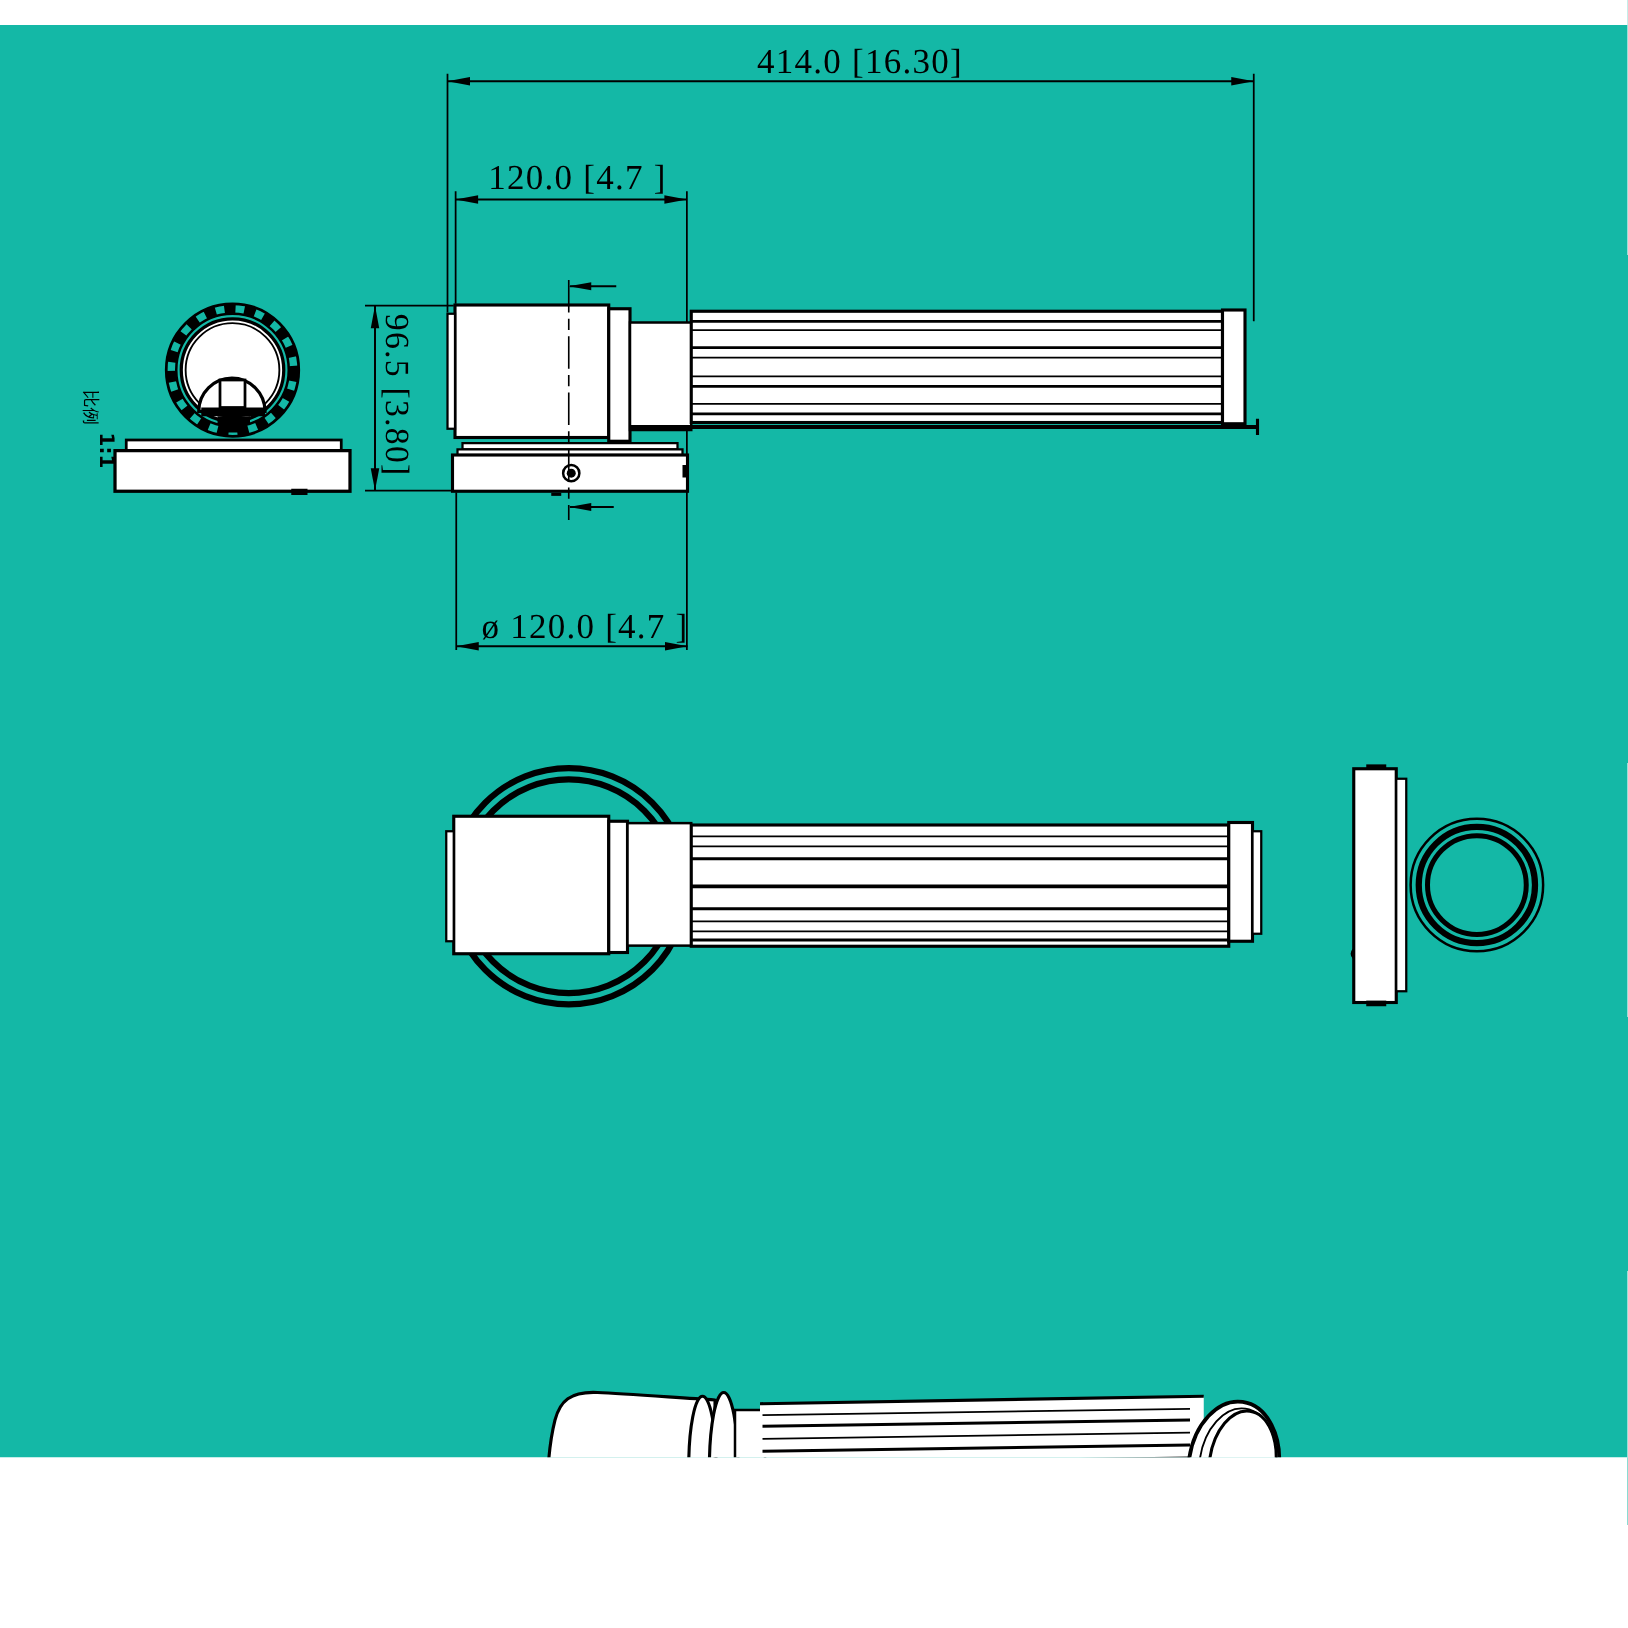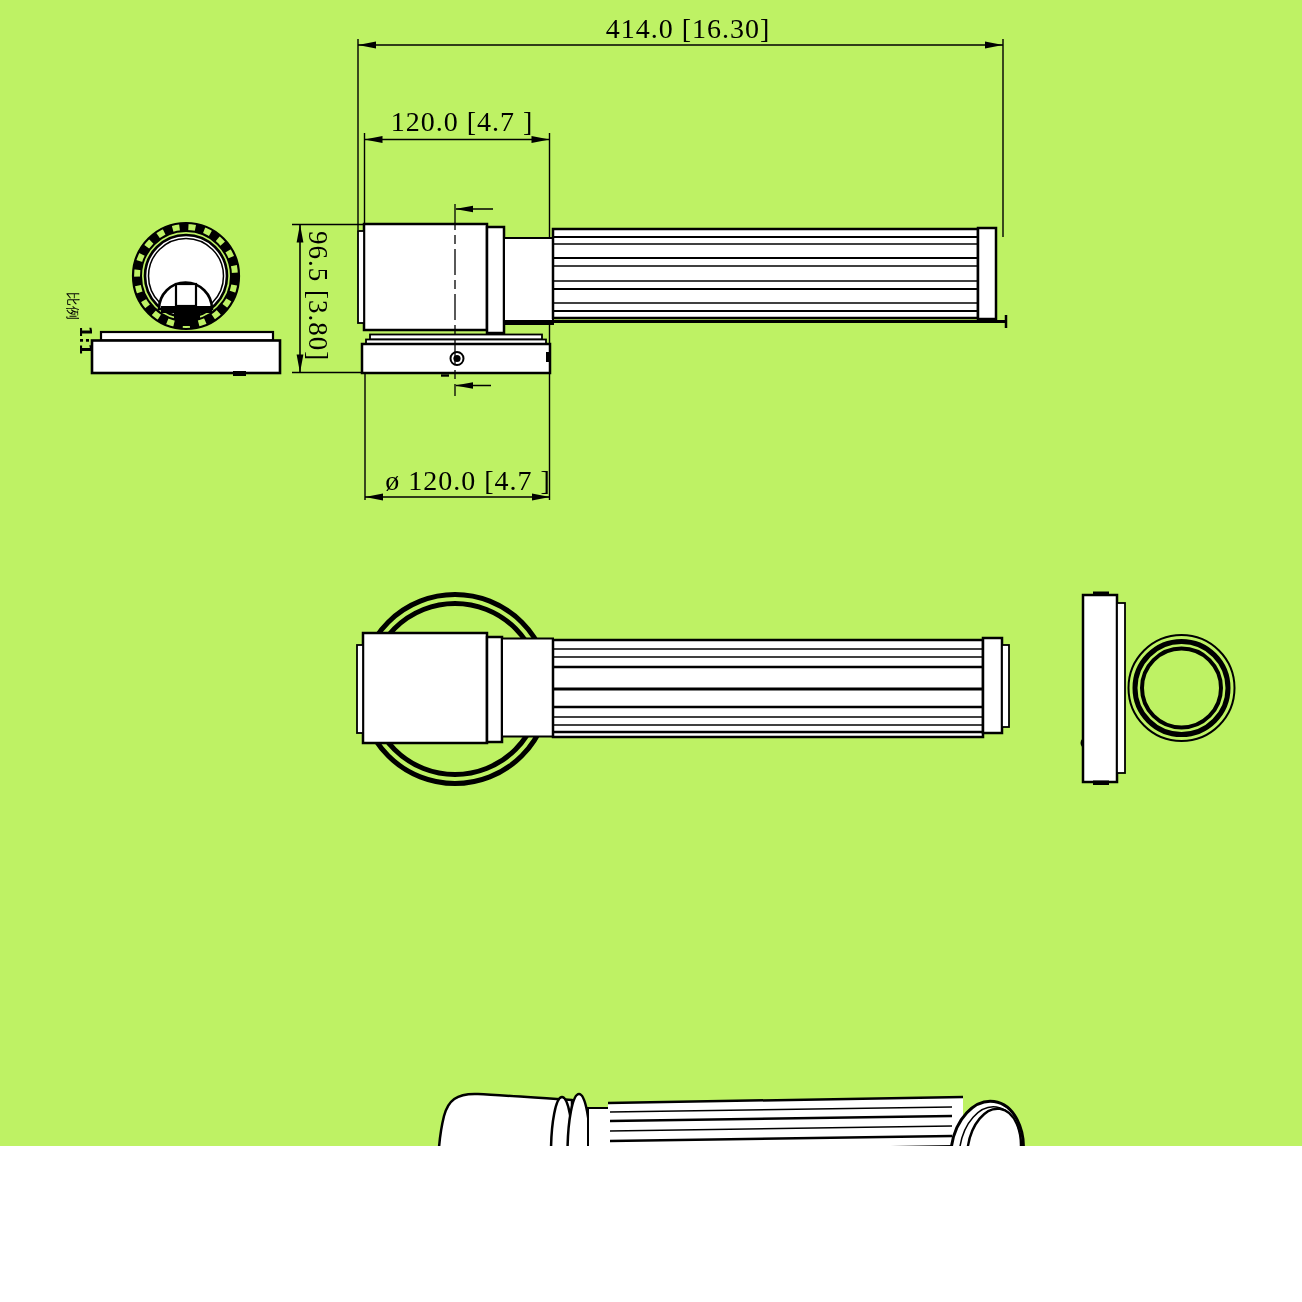--- a/index.html
+++ b/index.html
@@ -1,16 +1,16 @@
 <!DOCTYPE html>
 <html><head>
 <meta charset="utf-8">
 <style>
   html,body{margin:0;padding:0;background:#ffffff;}
-  .page{width:1302px;height:1146px;background:#bef264;position:relative;overflow:hidden;}
+  .page{width:1302px;height:1146px;background:#14b8a6;position:relative;overflow:hidden;margin-top:20px;}
   svg{display:block;}
   text{font-family:"Liberation Serif", serif;fill:#000;}
   .dim-text{font-size:28px;letter-spacing:1px;}
   .dim-text-sm{font-size:27px;letter-spacing:1px;}
   .scale-text{font-size:14px;font-family:"DejaVu Sans",sans-serif;}
   .scale-val{font-size:16px;font-weight:bold;font-family:"DejaVu Sans",sans-serif;}
   .ln{stroke:#000;fill:none;}
   .fw{fill:#ffffff;stroke:#000;}
   .fb{fill:#000;stroke:none;}
 </style>

